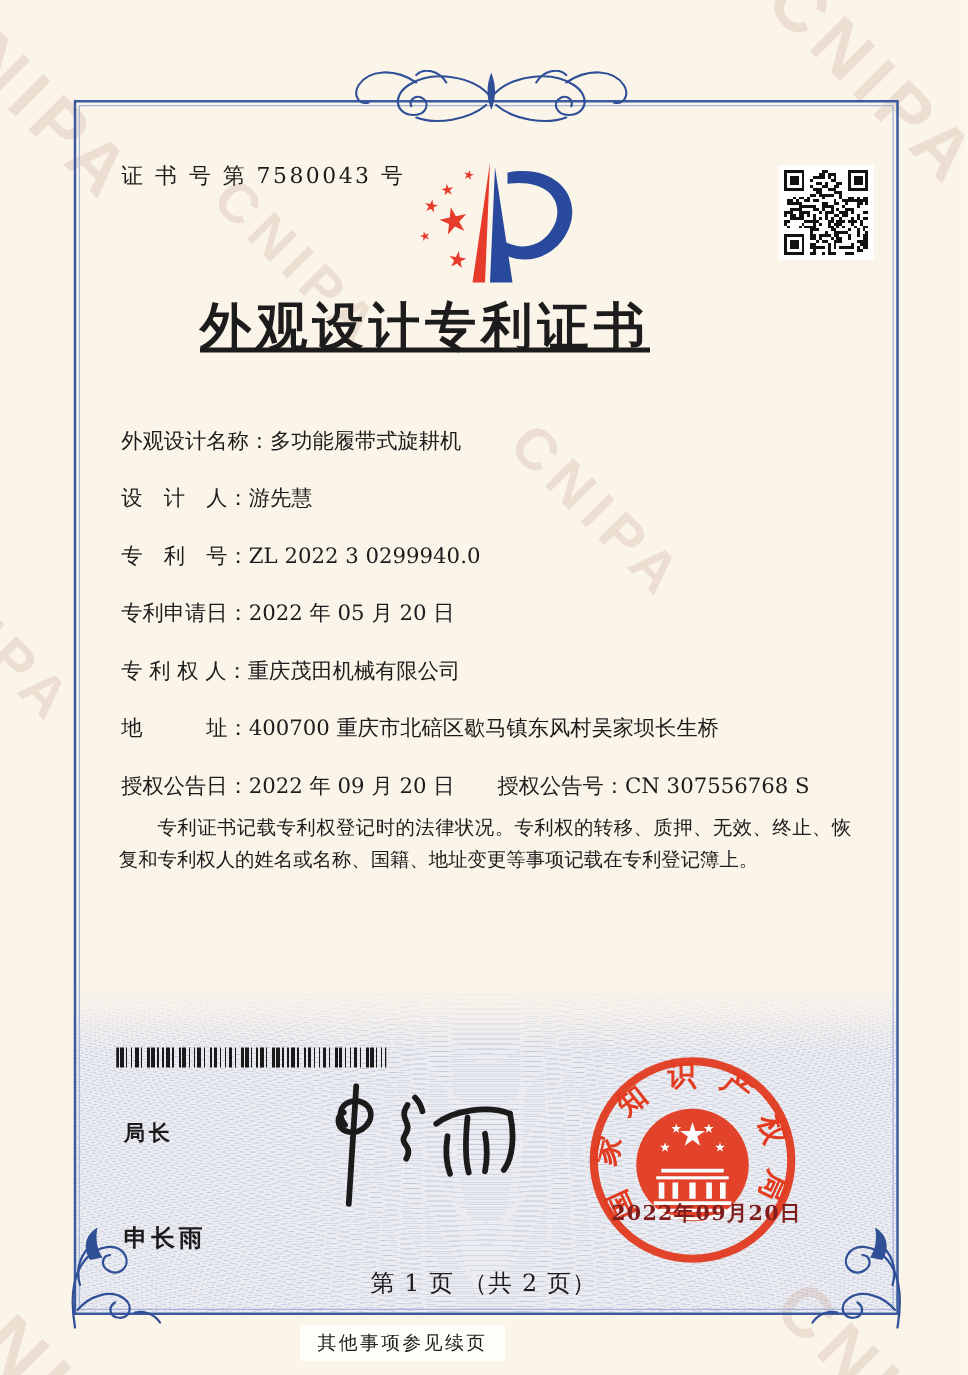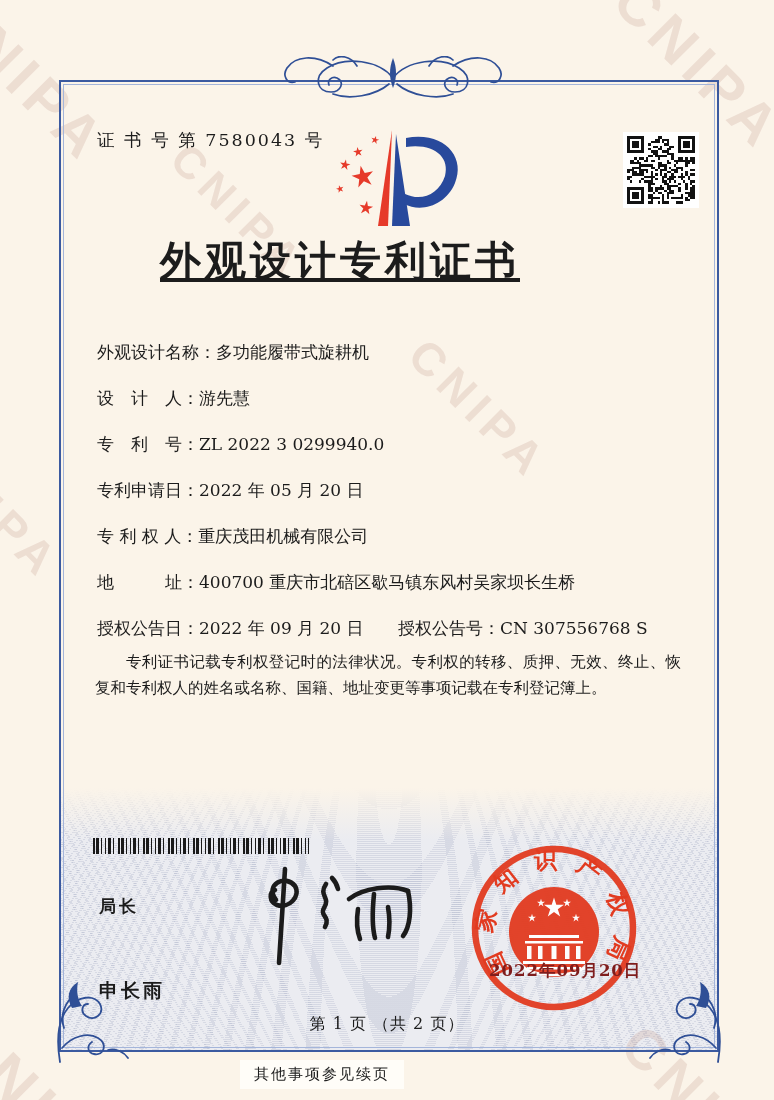--- a/index.html
+++ b/index.html
@@ -56,21 +56,21 @@
       #1a1a1a 20px 21px, transparent 21px 25px);
   }
   .director-title{position:absolute;left:99px;top:895px;z-index:10;font-size:17px;font-weight:600;letter-spacing:3px;font-family:Liberation Mono, monospace;}
   .director-name{position:absolute;left:99px;top:978px;z-index:10;font-size:19px;font-weight:600;letter-spacing:3px;text-align:center;}
   .signature{position:absolute;left:222px;top:864px;z-index:10;}
   .seal{position:absolute;left:468px;top:842px;z-index:11;}
   .seal-date{
     position:absolute;left:489px;top:960px;width:156px;z-index:12;
     font-size:16.5px;font-weight:700;letter-spacing:1px;color:#7f1d1d;white-space:nowrap;
   }
-  .page-info{position:absolute;left:59px;top:1014px;width:656px;z-index:10;text-align:center;font-size:16px;letter-spacing:1px;}
+  .page-info{position:absolute;left:59px;top:1014px;width:656px;z-index:10;text-align:center;font-size:19px;letter-spacing:1px;}
   .footer-note{position:absolute;left:0;top:1060px;width:644px;z-index:10;text-align:center;}
   .footer-note span{display:inline-block;background:#fffdf8;padding:5px 14px;font-size:15px;letter-spacing:2px;}
 </style>
 </head>
 <body>
 
 <div class="page">
 
   <span class="wm" style="left:-28px;top:-22px;font-size:58px;">CNIPA</span>
   <span class="wm" style="left:648px;top:-34px;font-size:58px;">CNIPA</span>

